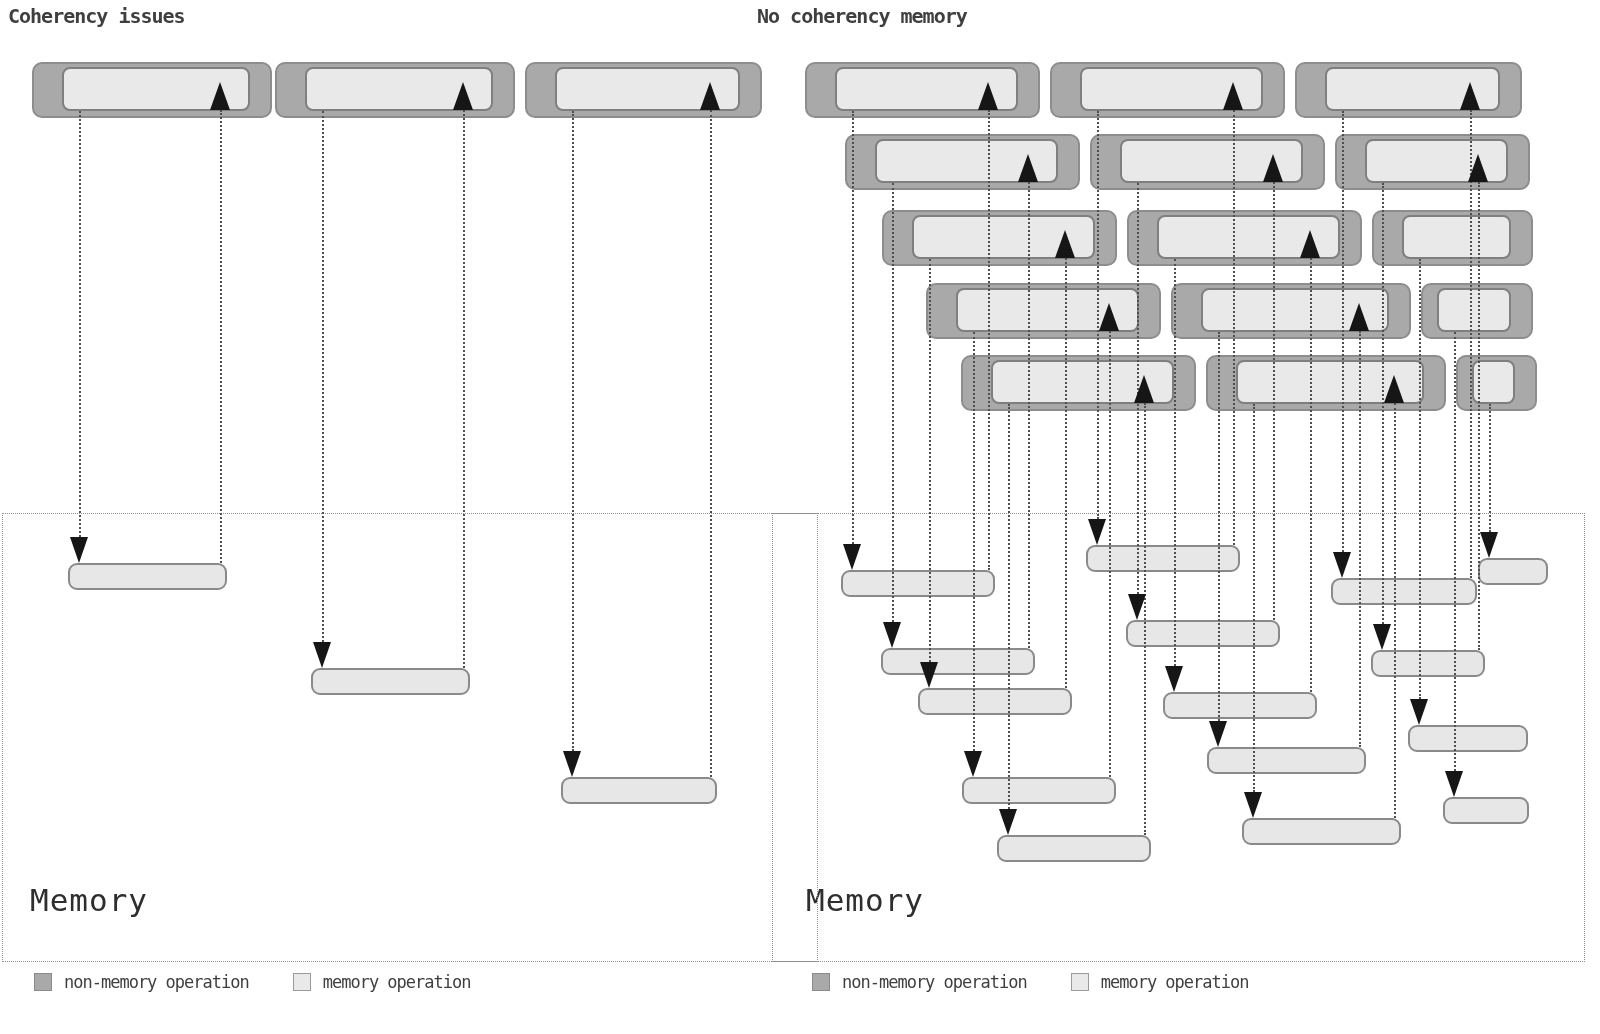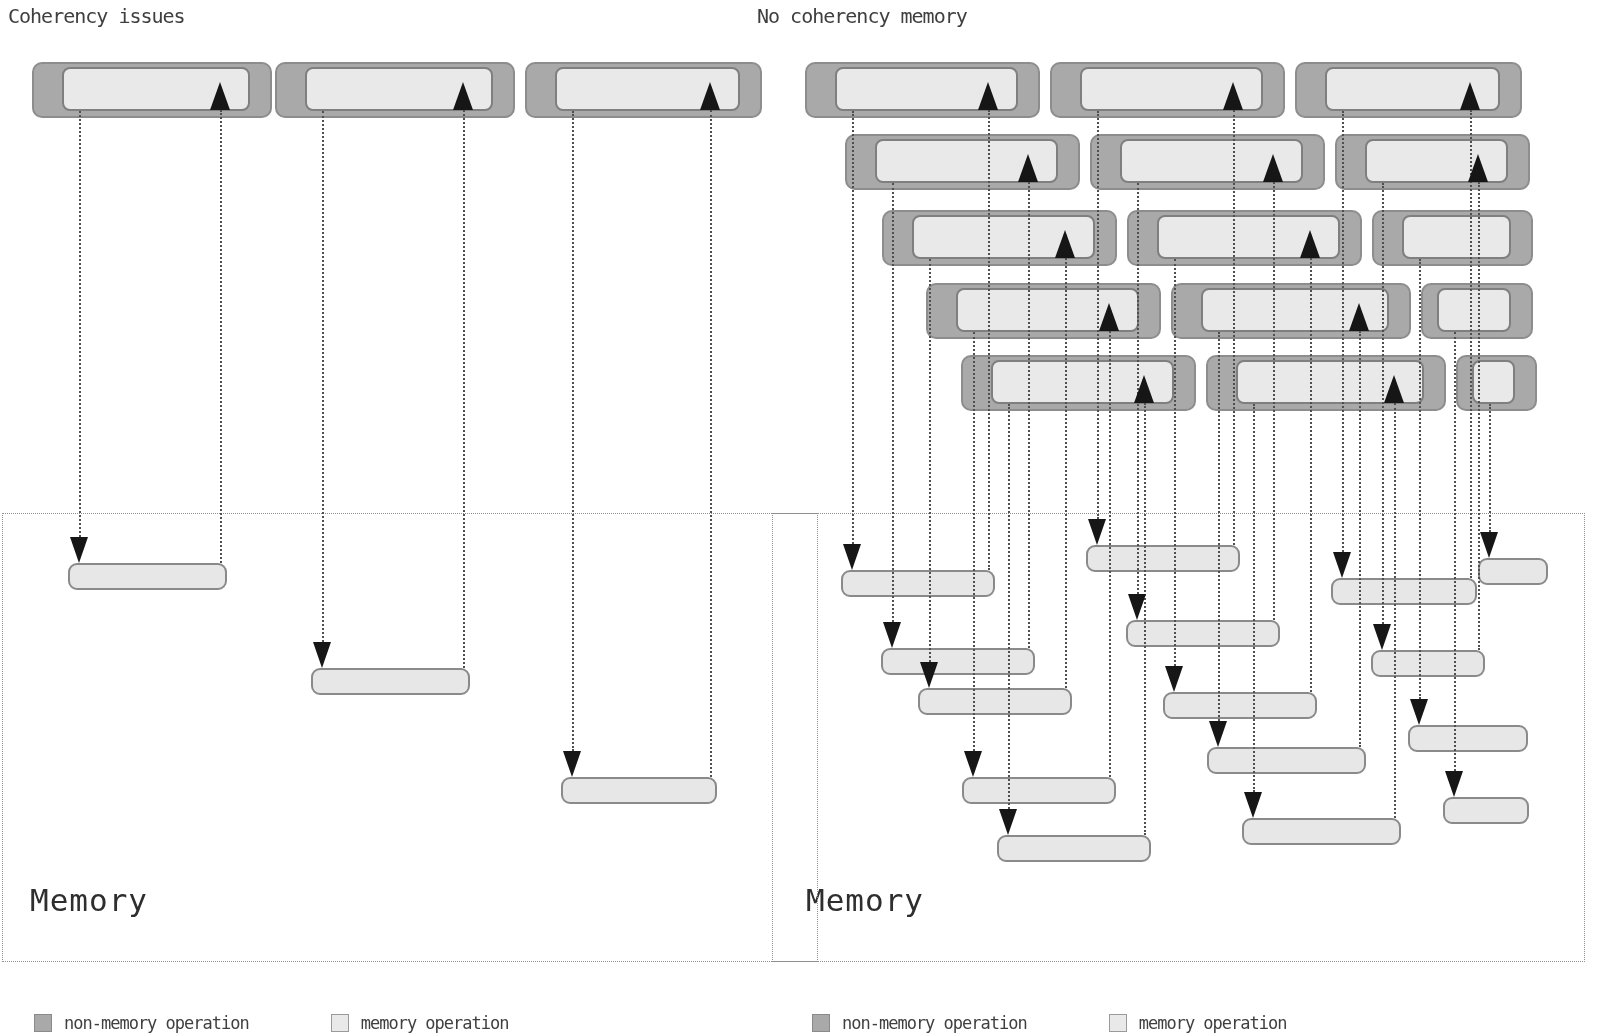--- a/index.html
+++ b/index.html
@@ -1,30 +1,30 @@
 <!DOCTYPE html>
 <html><head>
 <meta charset="utf-8">
 <style>
   html,body{margin:0;padding:0;background:#ffffff;}
   body{width:1600px;height:1034px;position:relative;overflow:hidden;
        font-family:"DejaVu Sans Mono","Liberation Mono",monospace;color:#3c3c3c;}
   .abs{position:absolute;box-sizing:border-box;}
-  .panel-title{font-size:20px;font-weight:normal;letter-spacing:-1px;color:#3f3f3f;white-space:nowrap;}
+  .panel-title{font-size:20px;font-weight:bold;letter-spacing:-1px;color:#3f3f3f;white-space:nowrap;}
   .memory-label{font-size:31px;letter-spacing:1px;color:#2e2e2e;white-space:nowrap;}
   .memrect{border:1px dotted #8f8f8f;background:transparent;z-index:1;}
   .op-outer{background:#a9a9a9;border:2px solid #8d8d8d;border-radius:10px;z-index:3;}
   .op-inner{background:#e9e9e9;border:2px solid #7f7f7f;border-radius:8px;z-index:4;}
   .mem-op{background:#e7e7e7;border:2px solid #8a8a8a;border-radius:9px;z-index:2;}
   .vline{width:0;border-left:2px dotted #4f4f4f;z-index:6;}
   .arrow-up{width:0;height:0;border-left:10px solid transparent;border-right:10px solid transparent;
             border-bottom:28px solid #161616;z-index:7;}
   .arrow-down{width:0;height:0;border-left:9px solid transparent;border-right:9px solid transparent;
               border-top:26px solid #161616;z-index:7;}
-  .legend-row{display:flex;align-items:center;gap:82px;z-index:8;margin-top:41px;}
+  .legend-row{display:flex;align-items:center;gap:44px;z-index:8;}
   .legend-item{display:flex;align-items:center;gap:12px;}
   .swatch{width:18px;height:18px;box-sizing:border-box;}
   .swatch.dark{background:#a9a9a9;border:1px solid #8a8a8a;}
   .swatch.light{background:#e9e9e9;border:1px solid #9a9a9a;}
   .legend-label{font-size:17px;letter-spacing:-1px;color:#3f3f3f;white-space:nowrap;}
 </style>
 </head>
 <body>
 
 <div class="abs panel-title" style="left:8px;top:4px;">Coherency issues</div>

